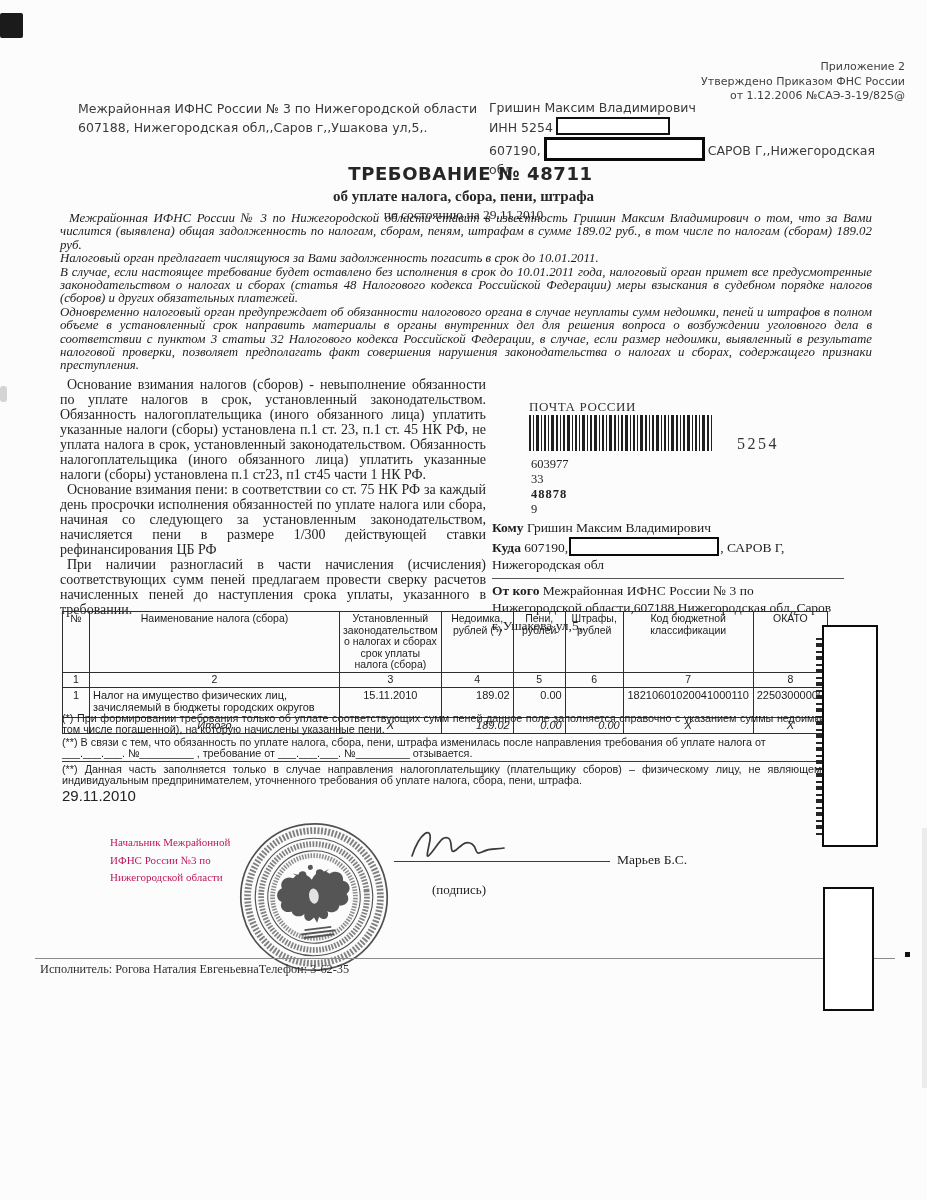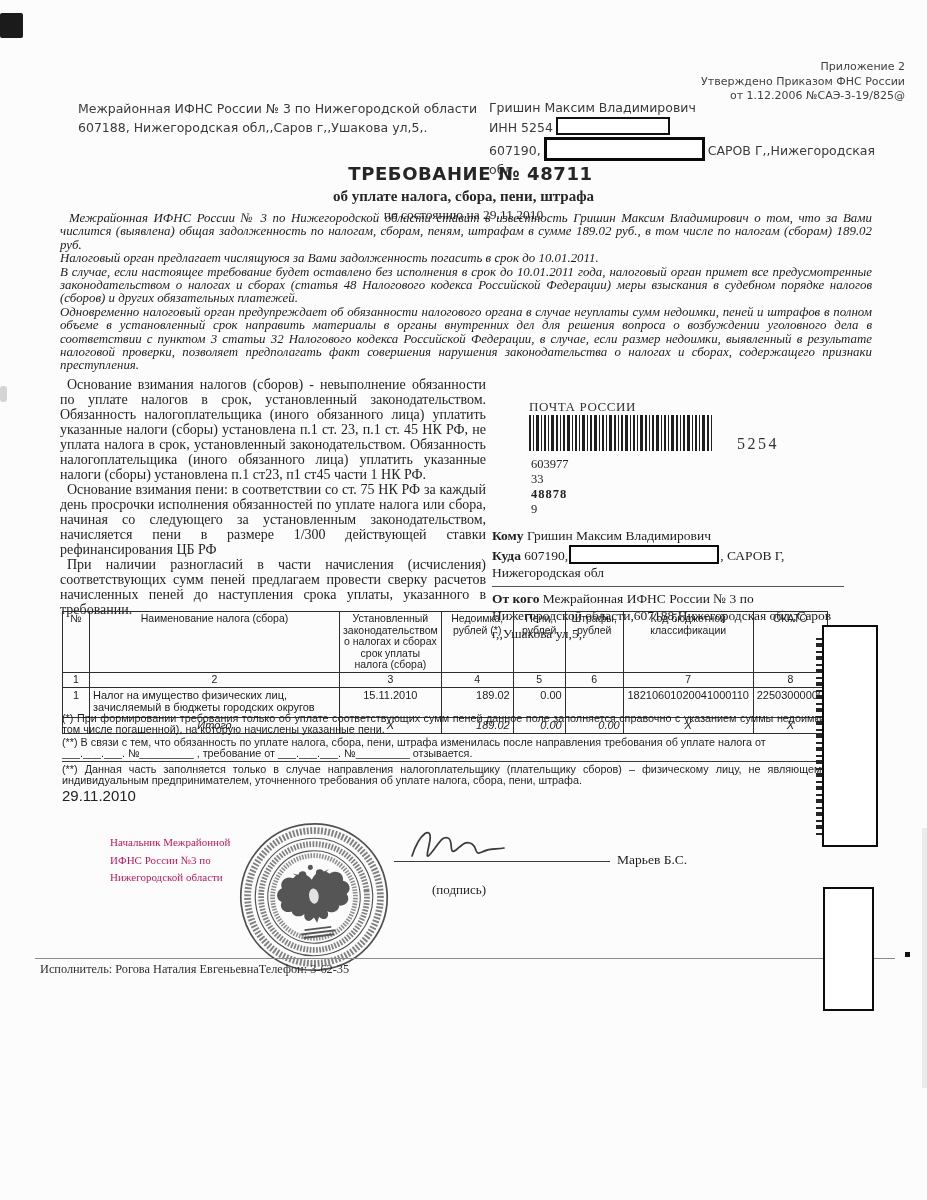--- a/index.html
+++ b/index.html
@@ -41,21 +41,21 @@
   .basis p{margin:0;text-indent:7px;}
 
   
   .mail{position:absolute;left:492px;top:399px;width:420px;color:#1e1e1e;}
   .post-label{font-size:13px;letter-spacing:.6px;margin-left:37px;color:#333;}
   .barcode-wrap{margin-left:37px;width:188px;}
   .barcode-digits{display:flex;justify-content:space-between;width:178px;margin-left:39px;
                   font-size:12.5px;color:#222;flex-direction:column;}
   .barcode-digits .bd-bold{font-weight:bold;letter-spacing:1px;}
   .code-right{position:absolute;left:245px;top:36px;font-size:16px;letter-spacing:2.5px;color:#333;}
-  .mail-lines{margin-top:10px;font-size:13.5px;line-height:17.5px;width:352px;}
+  .mail-lines{margin-top:2px;font-size:13.5px;line-height:17.5px;width:352px;}
   .mail-lines b{font-weight:bold;}
   .mail-rule{border:0;border-top:1.5px solid #555;margin:4px 0 3px 0;width:352px;}
 
   
   table.req{position:absolute;left:62px;top:611px;border-collapse:collapse;table-layout:fixed;
             font-family:"Liberation Sans",sans-serif;color:#1c1c1c;}
   table.req td,table.req th{border:1px solid #2e2e2e;padding:1px 3px;font-weight:normal;overflow:hidden;}
   table.req th{font-size:10.5px;line-height:11.5px;text-align:center;vertical-align:top;}
   th.small-hdr{font-size:9.5px;line-height:10px;}
   tr.numrow td{font-size:10.5px;text-align:center;height:12px;line-height:11px;}

